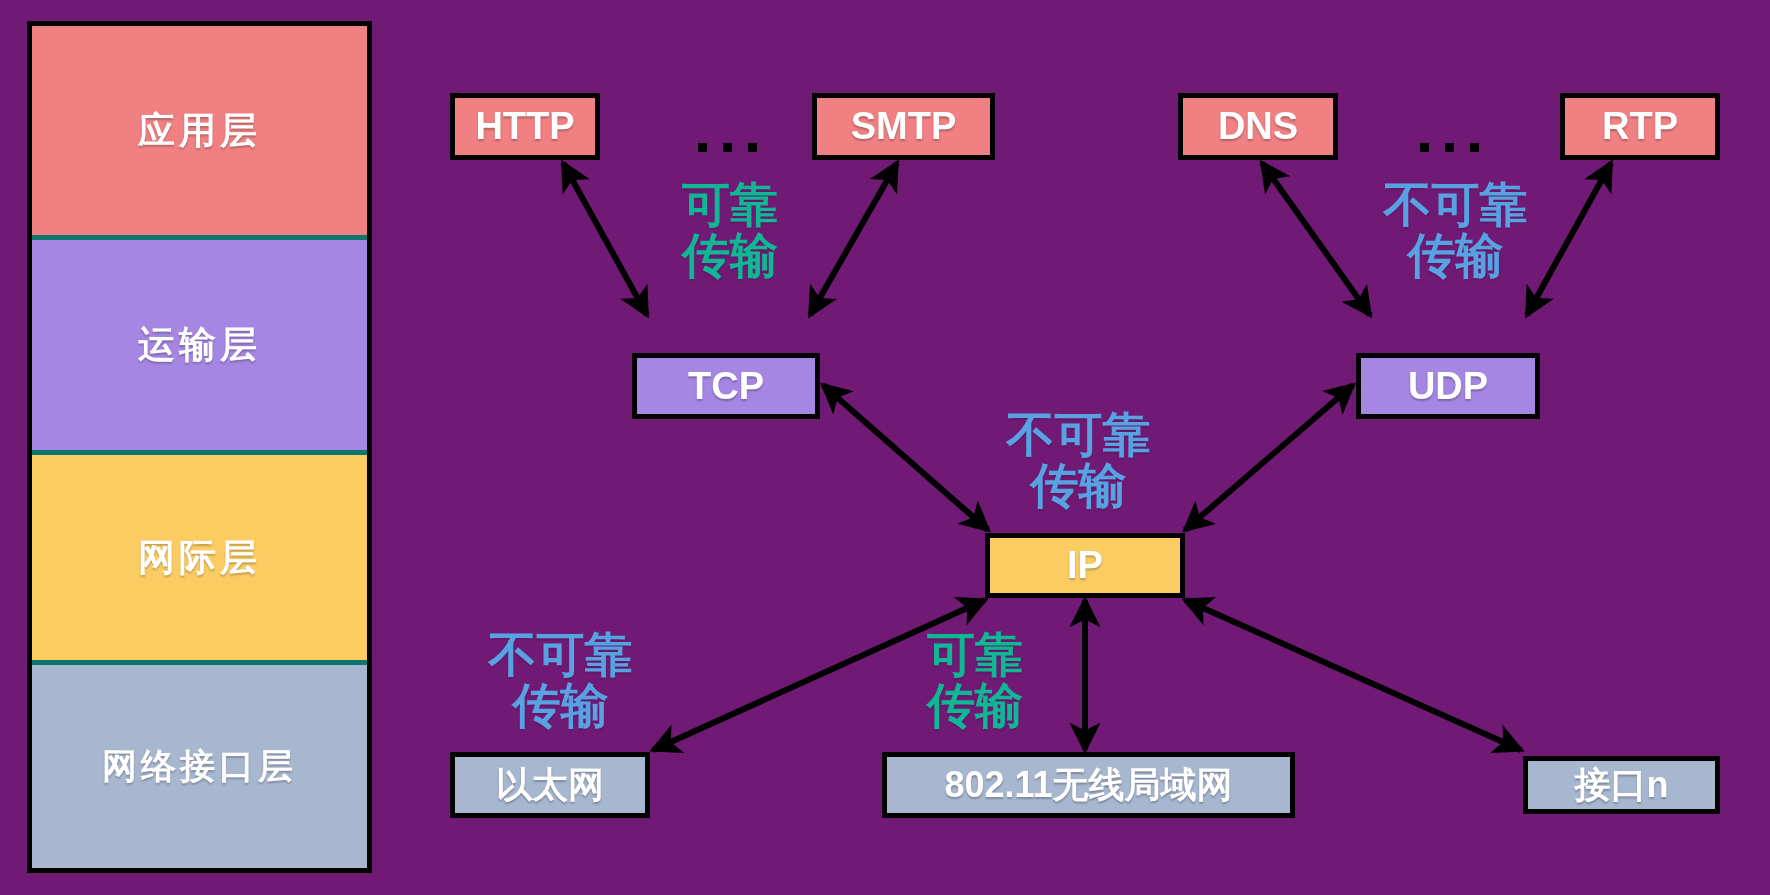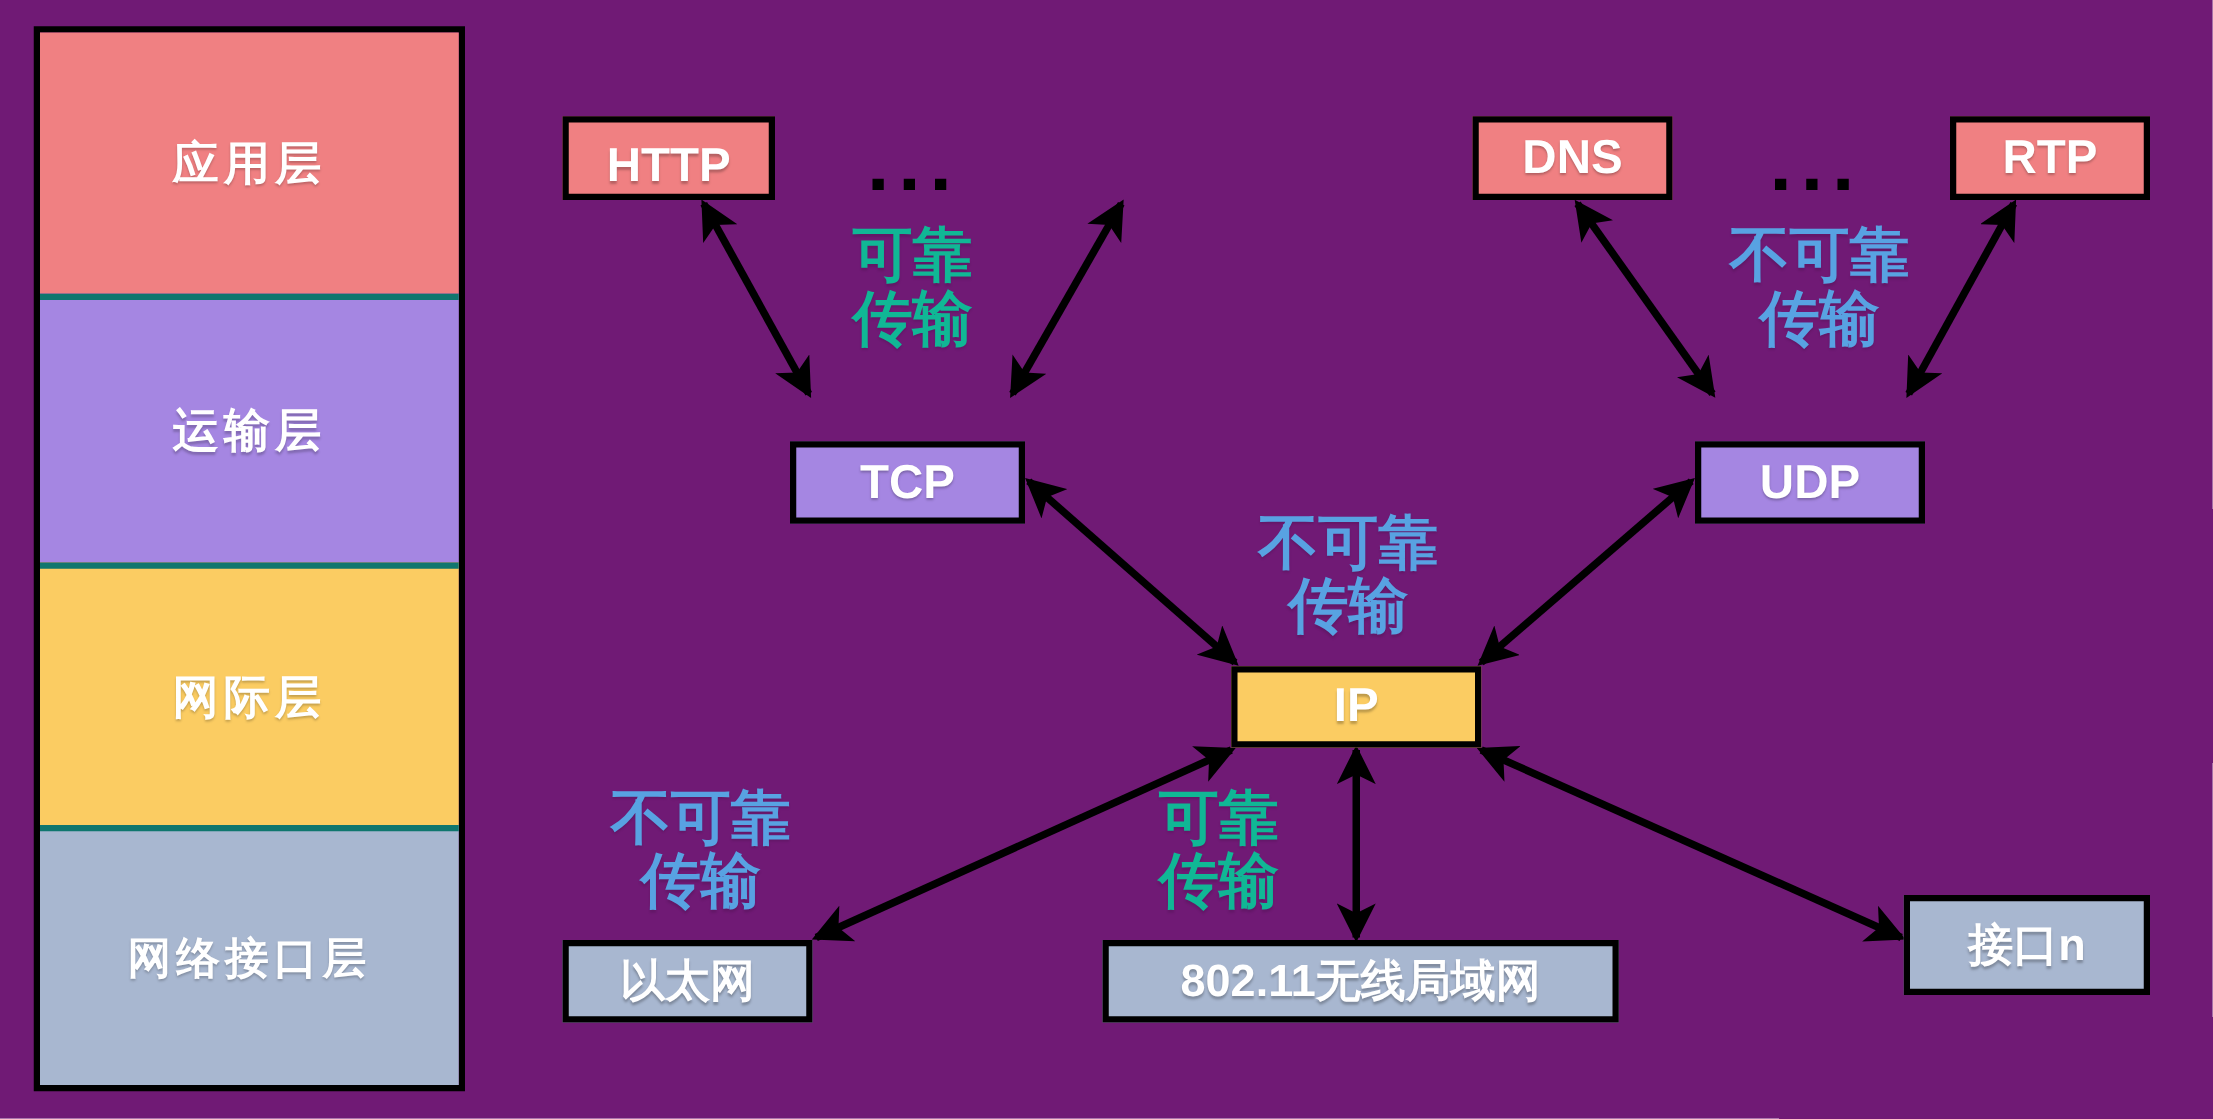--- a/index.html
+++ b/index.html
@@ -150,30 +150,33 @@
       <line x1="1353" y1="385" x2="1185" y2="530"></line>
 
       <line x1="985" y1="600" x2="653" y2="750"></line>
 
       <line x1="1085" y1="600" x2="1085" y2="750"></line>
 
       <line x1="1185" y1="600" x2="1521" y2="750"></line>
     </g>
   </svg>
 
-  <div class="node node-app" style="left:450px; top:93px; width:170px; height:67px;align-items:flex-end;">
+  <div class="node node-app" style="left:450px; top:93px; width:150px; height:67px;">
     <span>HTTP</span>
   </div>
 
   <div class="ellipsis" style="left:698px; top:143px;">
     <i></i>
     <i></i>
     <i></i>
   </div>
 
+  <div class="node node-app" style="left:812px; top:93px; width:183px; height:67px;">
+    <span>SMTP</span>
+  </div>
 
   <div class="node node-app" style="left:1178px; top:93px; width:160px; height:67px;">
     <span>DNS</span>
   </div>
 
   <div class="ellipsis" style="left:1420px; top:143px;">
     <i></i>
     <i></i>
     <i></i>
   </div>
@@ -195,21 +198,21 @@
   </div>
 
   <div class="node node-link" style="left:450px; top:752px; width:200px; height:66px;">
     <span>以太网</span>
   </div>
 
   <div class="node node-link" style="left:882px; top:752px; width:413px; height:66px;">
     <span>802.11无线局域网</span>
   </div>
 
-  <div class="node node-link" style="left:1523px; top:716px; width:197px; height:80px;">
+  <div class="node node-link" style="left:1523px; top:756px; width:197px; height:58px;">
     <span>接口n</span>
   </div>
 
   <div class="annot annot-reliable" style="left:670px; top:180px; width:120px;">
     <span class="ln">可靠</span>
     <span class="ln">传输</span>
   </div>
 
   <div class="annot annot-unreliable" style="left:1383px; top:180px; width:145px;">
     <span class="ln">不可靠</span>

